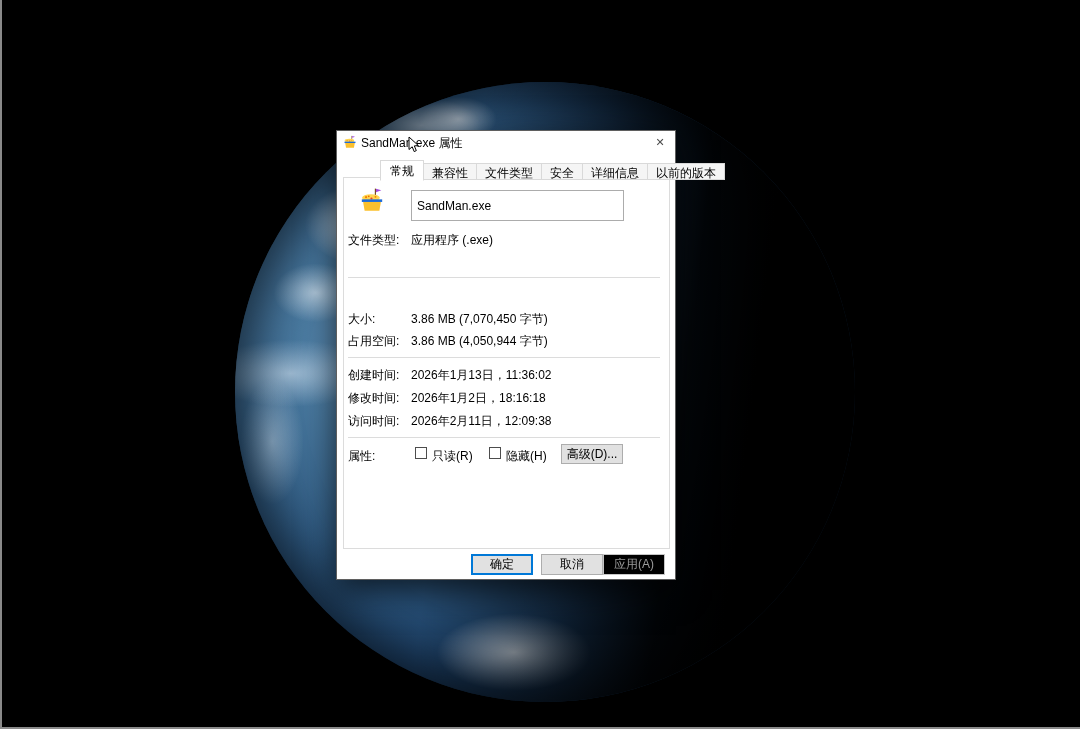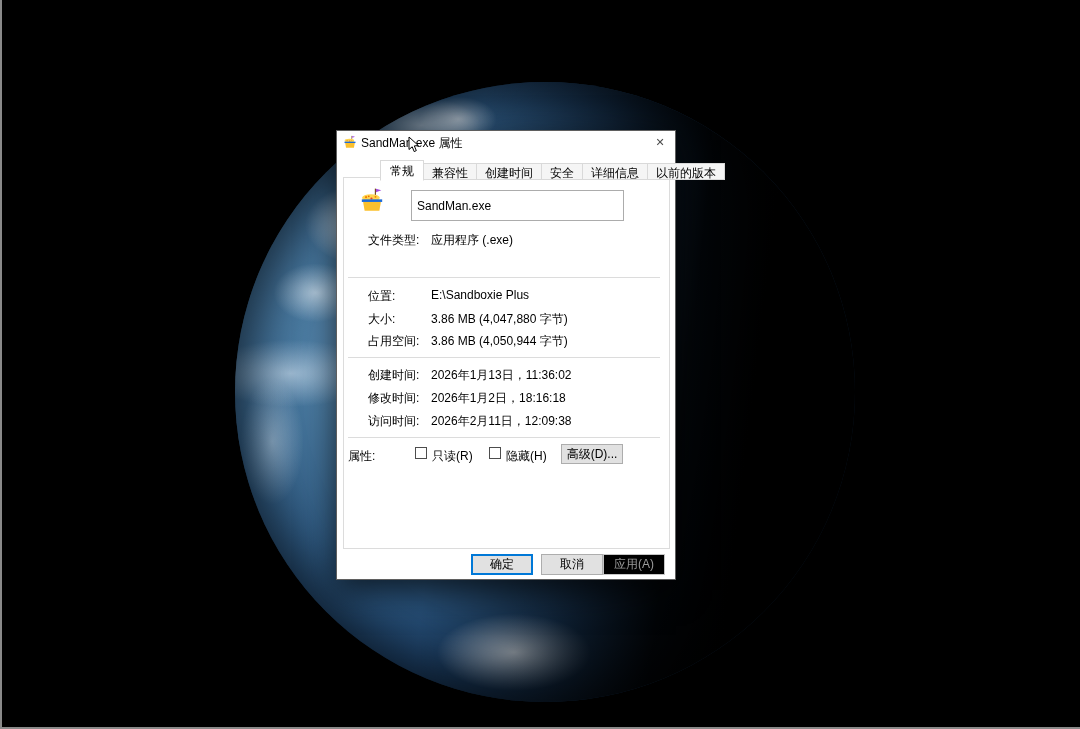--- a/index.html
+++ b/index.html
@@ -65,21 +65,21 @@
 
   .page { position:absolute; left:6px; top:46px; width:327px; height:372px; background:#fff; border:1px solid #dcdcdc; }
 
   .app-icon { position:absolute; left:22px; top:56px; width:26px; height:26px; }
   .name-input {
     position:absolute; left:74px; top:59px; width:213px; height:31px;
     border:1px solid #acacac; background:#fff; font-size:12px; padding:0 5px;
     font-family:"Liberation Sans","DejaVu Sans",sans-serif; color:#000;
   }
 
-  .row { position:absolute; left:0; width:340px; height:15px;margin-left:20px; }
+  .row { position:absolute; left:0; width:340px; height:15px; }
   .row .lbl { position:absolute; left:11px; top:0; color:#000; white-space:nowrap; }
   .row .val { position:absolute; left:74px; top:0; color:#000; white-space:nowrap; }
 
   .sep { position:absolute; left:11px; width:312px; height:1px; background:#dcdcdc; }
 
   .checkbox {
     position:absolute; width:12px; height:12px; background:#fff;
     border:1px solid #4d4d4d; top:316px;
   }
   .cb-label { position:absolute; top:317px; white-space:nowrap; }
@@ -119,21 +119,21 @@
           <path d="M3.8 13.8 h16.4 l-1.4 8.2 h-13.6 z" fill="#fbc02d"></path>
         </svg>
       </span>
       <span class="title-text">SandMan.exe 属性</span>
       <span class="close-btn">✕</span>
     </div>
 
     <div class="tabs">
       <div class="tab active">常规</div>
       <div class="tab">兼容性</div>
-      <div class="tab">创建时间</div>
+      <div class="tab">文件类型</div>
       <div class="tab">安全</div>
       <div class="tab">详细信息</div>
       <div class="tab">以前的版本</div>
     </div>
 
     <div class="page"></div>
 
     <span class="app-icon">
       <svg width="26" height="26" viewBox="0 0 24 24">
         <rect x="14.6" y="1.5" width="1.1" height="7" fill="#7a4a1f"></rect>
@@ -149,27 +149,23 @@
     </span>
     <input class="name-input" type="text" value="SandMan.exe" style="">
 
     <div class="row" style="top:101px">
       <span class="lbl">文件类型:</span>
       <span class="val">应用程序 (.exe)</span>
     </div>
 
     <div class="sep" style="top:146px"></div>
 
-    <div class="row" style="top:157px">
-      <span class="lbl">位置:</span>
-      <span class="val">E:\Sandboxie Plus</span>
-    </div>
     <div class="row" style="top:180px">
       <span class="lbl">大小:</span>
-      <span class="val">3.86 MB (4,047,880 字节)</span>
+      <span class="val">3.86 MB (7,070,450 字节)</span>
     </div>
     <div class="row" style="top:202px">
       <span class="lbl">占用空间:</span>
       <span class="val">3.86 MB (4,050,944 字节)</span>
     </div>
 
     <div class="sep" style="top:226px"></div>
 
     <div class="row" style="top:236px">
       <span class="lbl">创建时间:</span>

